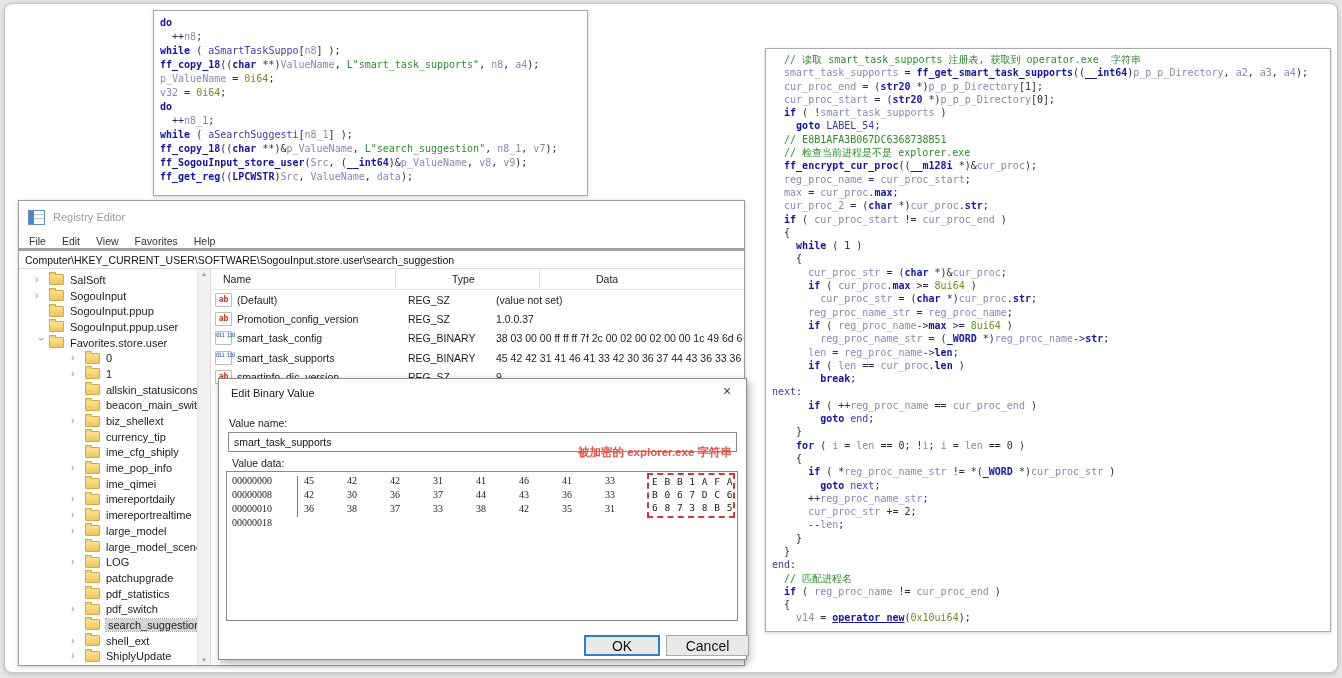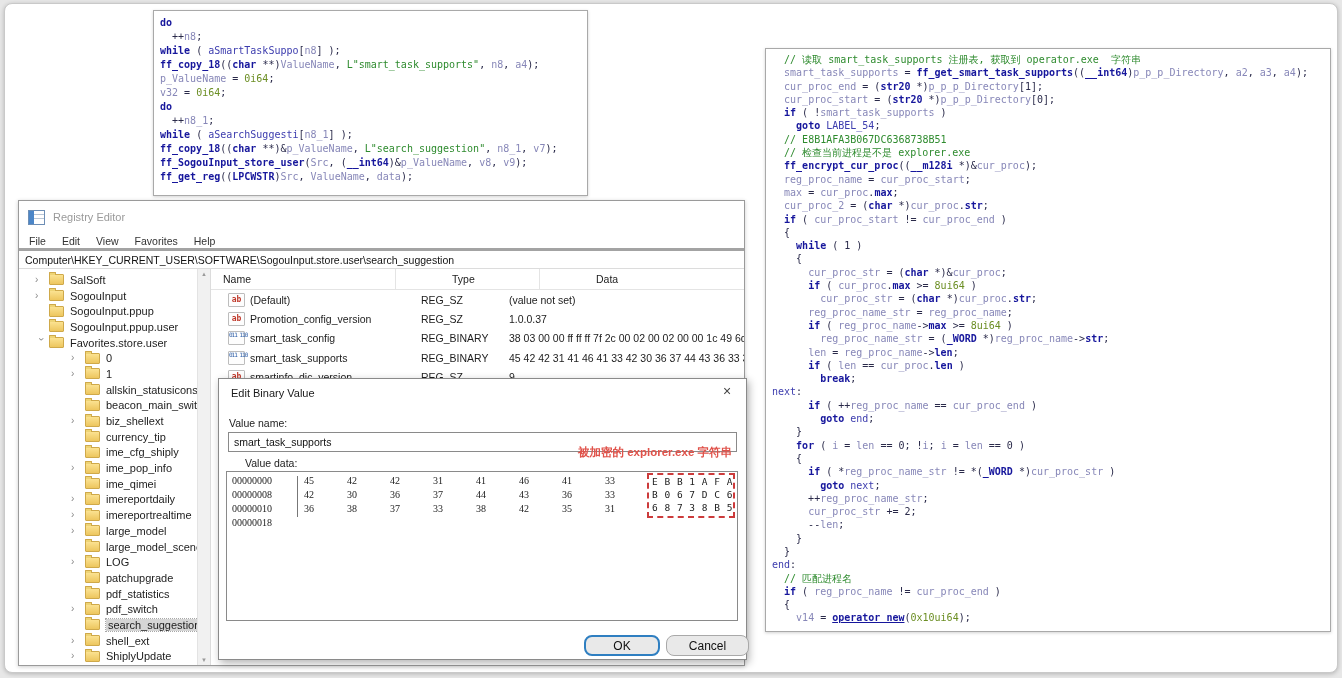--- a/index.html
+++ b/index.html
@@ -44,44 +44,44 @@
   .folder{width:13px;height:9px;background:linear-gradient(#fbe291,#edc65e);border:1px solid #cfa94a;border-radius:1px;position:relative;margin-right:6px;flex:none;}
   .folder::before{content:"";position:absolute;top:-3px;left:-1px;width:5px;height:2px;background:#eed475;border:1px solid #cfa94a;border-bottom:none;border-radius:1px 1px 0 0;}
   .trow.sel .tlabel{background:#d5d5d5;outline:1px dotted #a8a8a8;padding:0 2px;}
 
   .listpane{flex:1;min-width:0;display:flex;flex-direction:column;font-size:10.5px;color:#1c1c1c;}
   .list-header{height:20px;flex:none;display:flex;align-items:center;border-bottom:1px solid #e4e4e4;color:#222;gap:44px;}
   .lh-cell{padding-left:12px;box-sizing:border-box;border-right:1px solid #e4e4e4;height:100%;display:flex;align-items:center;}
   .lh-name{width:185px;flex:none;}
   .lh-type{width:100px;flex:none;}
   .lh-data{flex:1;border-right:none;}
-  .lrow{height:19.4px;display:flex;align-items:center;white-space:nowrap;overflow:hidden;padding-left:13px;}
+  .lrow{height:19.4px;display:flex;align-items:center;white-space:nowrap;overflow:hidden;}
   .lc-name{width:185px;flex:none;display:flex;align-items:center;padding-left:4px;box-sizing:border-box;overflow:hidden;}
   .lc-type{width:100px;flex:none;padding-left:12px;box-sizing:border-box;}
   .lc-data{flex:1;overflow:hidden;}
   .ic{width:15px;height:12px;flex:none;margin-right:5px;border:1px solid #bdbdbd;background:#fdfdfd;font-family:"DejaVu Sans Mono",monospace;text-align:center;border-radius:1px;}
   .ic-string{color:#c0392b;font-size:8px;line-height:11px;font-weight:bold;}
   .ic-binary{color:#2f5fa8;font-size:6px;line-height:6px;letter-spacing:-1px;}
 
   
   #dialog{position:absolute;left:218px;top:378px;width:527px;height:280px;background:#fff;border:1px solid #8a8a8a;box-shadow:2px 3px 8px rgba(0,0,0,.3);font-size:10.5px;color:#111;}
   .dlg-title{position:absolute;left:12px;top:8px;font-size:11px;color:#1a1a1a;}
   .dlg-close{position:absolute;right:10px;top:4px;font-size:14px;color:#444;width:18px;text-align:center;cursor:default;}
   .dlg-label-name{position:absolute;left:10px;top:38px;color:#222;}
   .dlg-input{position:absolute;left:9px;top:53px;right:9px;height:20px;border:1px solid #8a8a8a;font-family:"Liberation Sans",sans-serif;font-size:10.5px;padding:0 5px;box-sizing:border-box;color:#111;background:#fff;}
-  .dlg-label-data{position:absolute;left:26px;top:78px;color:#222;}
+  .dlg-label-data{position:absolute;left:13px;top:78px;color:#222;}
   .dlg-annotation{position:absolute;right:14px;top:66px;font-size:11.5px;font-weight:bold;color:#e0524a;}
   .hexbox{position:absolute;left:7px;top:92px;width:512px;height:150px;border:1px solid #8a8a8a;box-sizing:border-box;overflow:hidden;font-family:"DejaVu Sans Mono",monospace;font-size:10px;color:#222;padding-top:2px;}
   .hrow{display:flex;line-height:13.9px;font-family:Liberation Serif, serif;}
   .haddr{width:64px;flex:none;padding-left:5px;}
   .hbytes{display:flex;margin-left:8px;}
   .hb{width:43px;flex:none;}
   .hexcaret{position:absolute;left:70px;top:4px;width:1px;height:41px;background:#777;}
   .asciibox{position:absolute;left:420px;top:1px;width:88px;height:45px;border:2px dashed #cc3b3b;box-sizing:border-box;padding-left:3px;white-space:pre;font-size:9.5px;line-height:13.2px;letter-spacing:.5px;color:#222;}
-  .btn{position:absolute;top:256px;height:21px;font-size:12px;display:flex;align-items:center;justify-content:center;background:#e9e9e9;box-sizing:border-box;color:#111;border-radius:8px;}
+  .btn{position:absolute;top:256px;height:21px;font-size:14px;display:flex;align-items:center;justify-content:center;background:#e9e9e9;box-sizing:border-box;color:#111;}
   .btn-ok{left:365px;width:76px;border:2px solid #2f7fc1;}
   .btn-cancel{left:447px;width:83px;border:1px solid #a9a9a9;}
 </style>
 </head>
 <body>
 <div id="stage">
 
   <div class="card"></div>
 
   <div id="code-top" class="code-panel">

